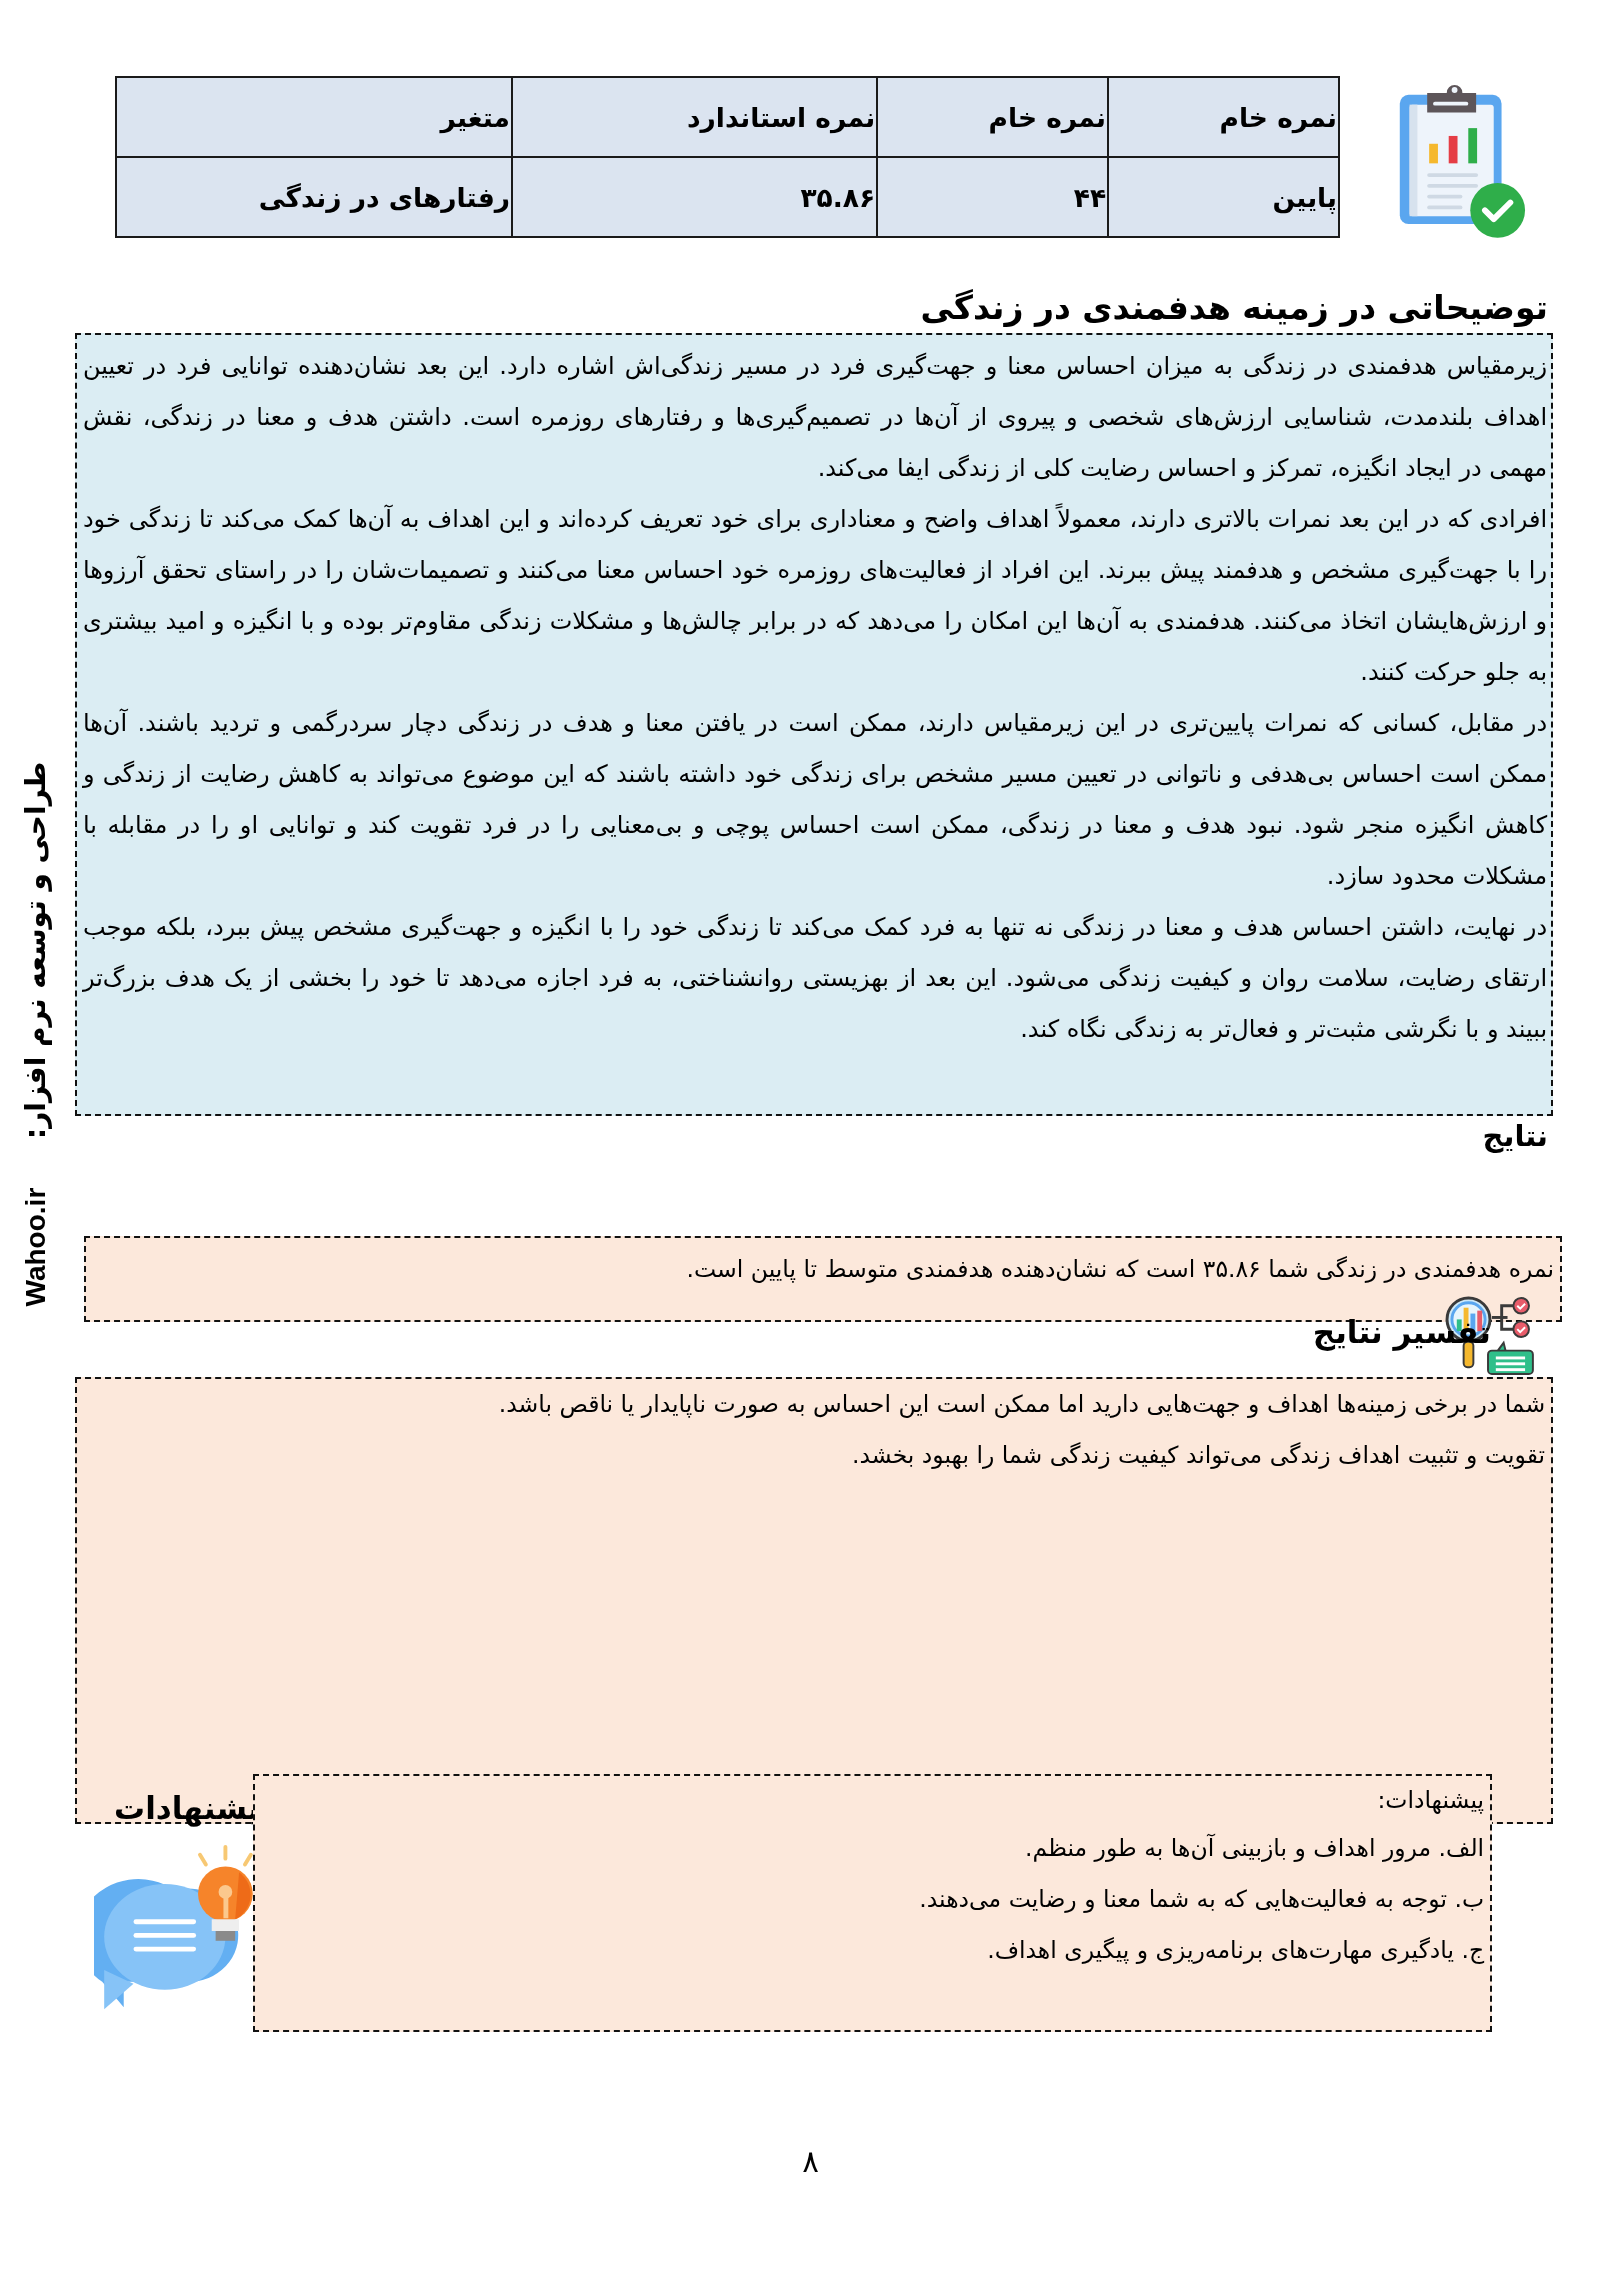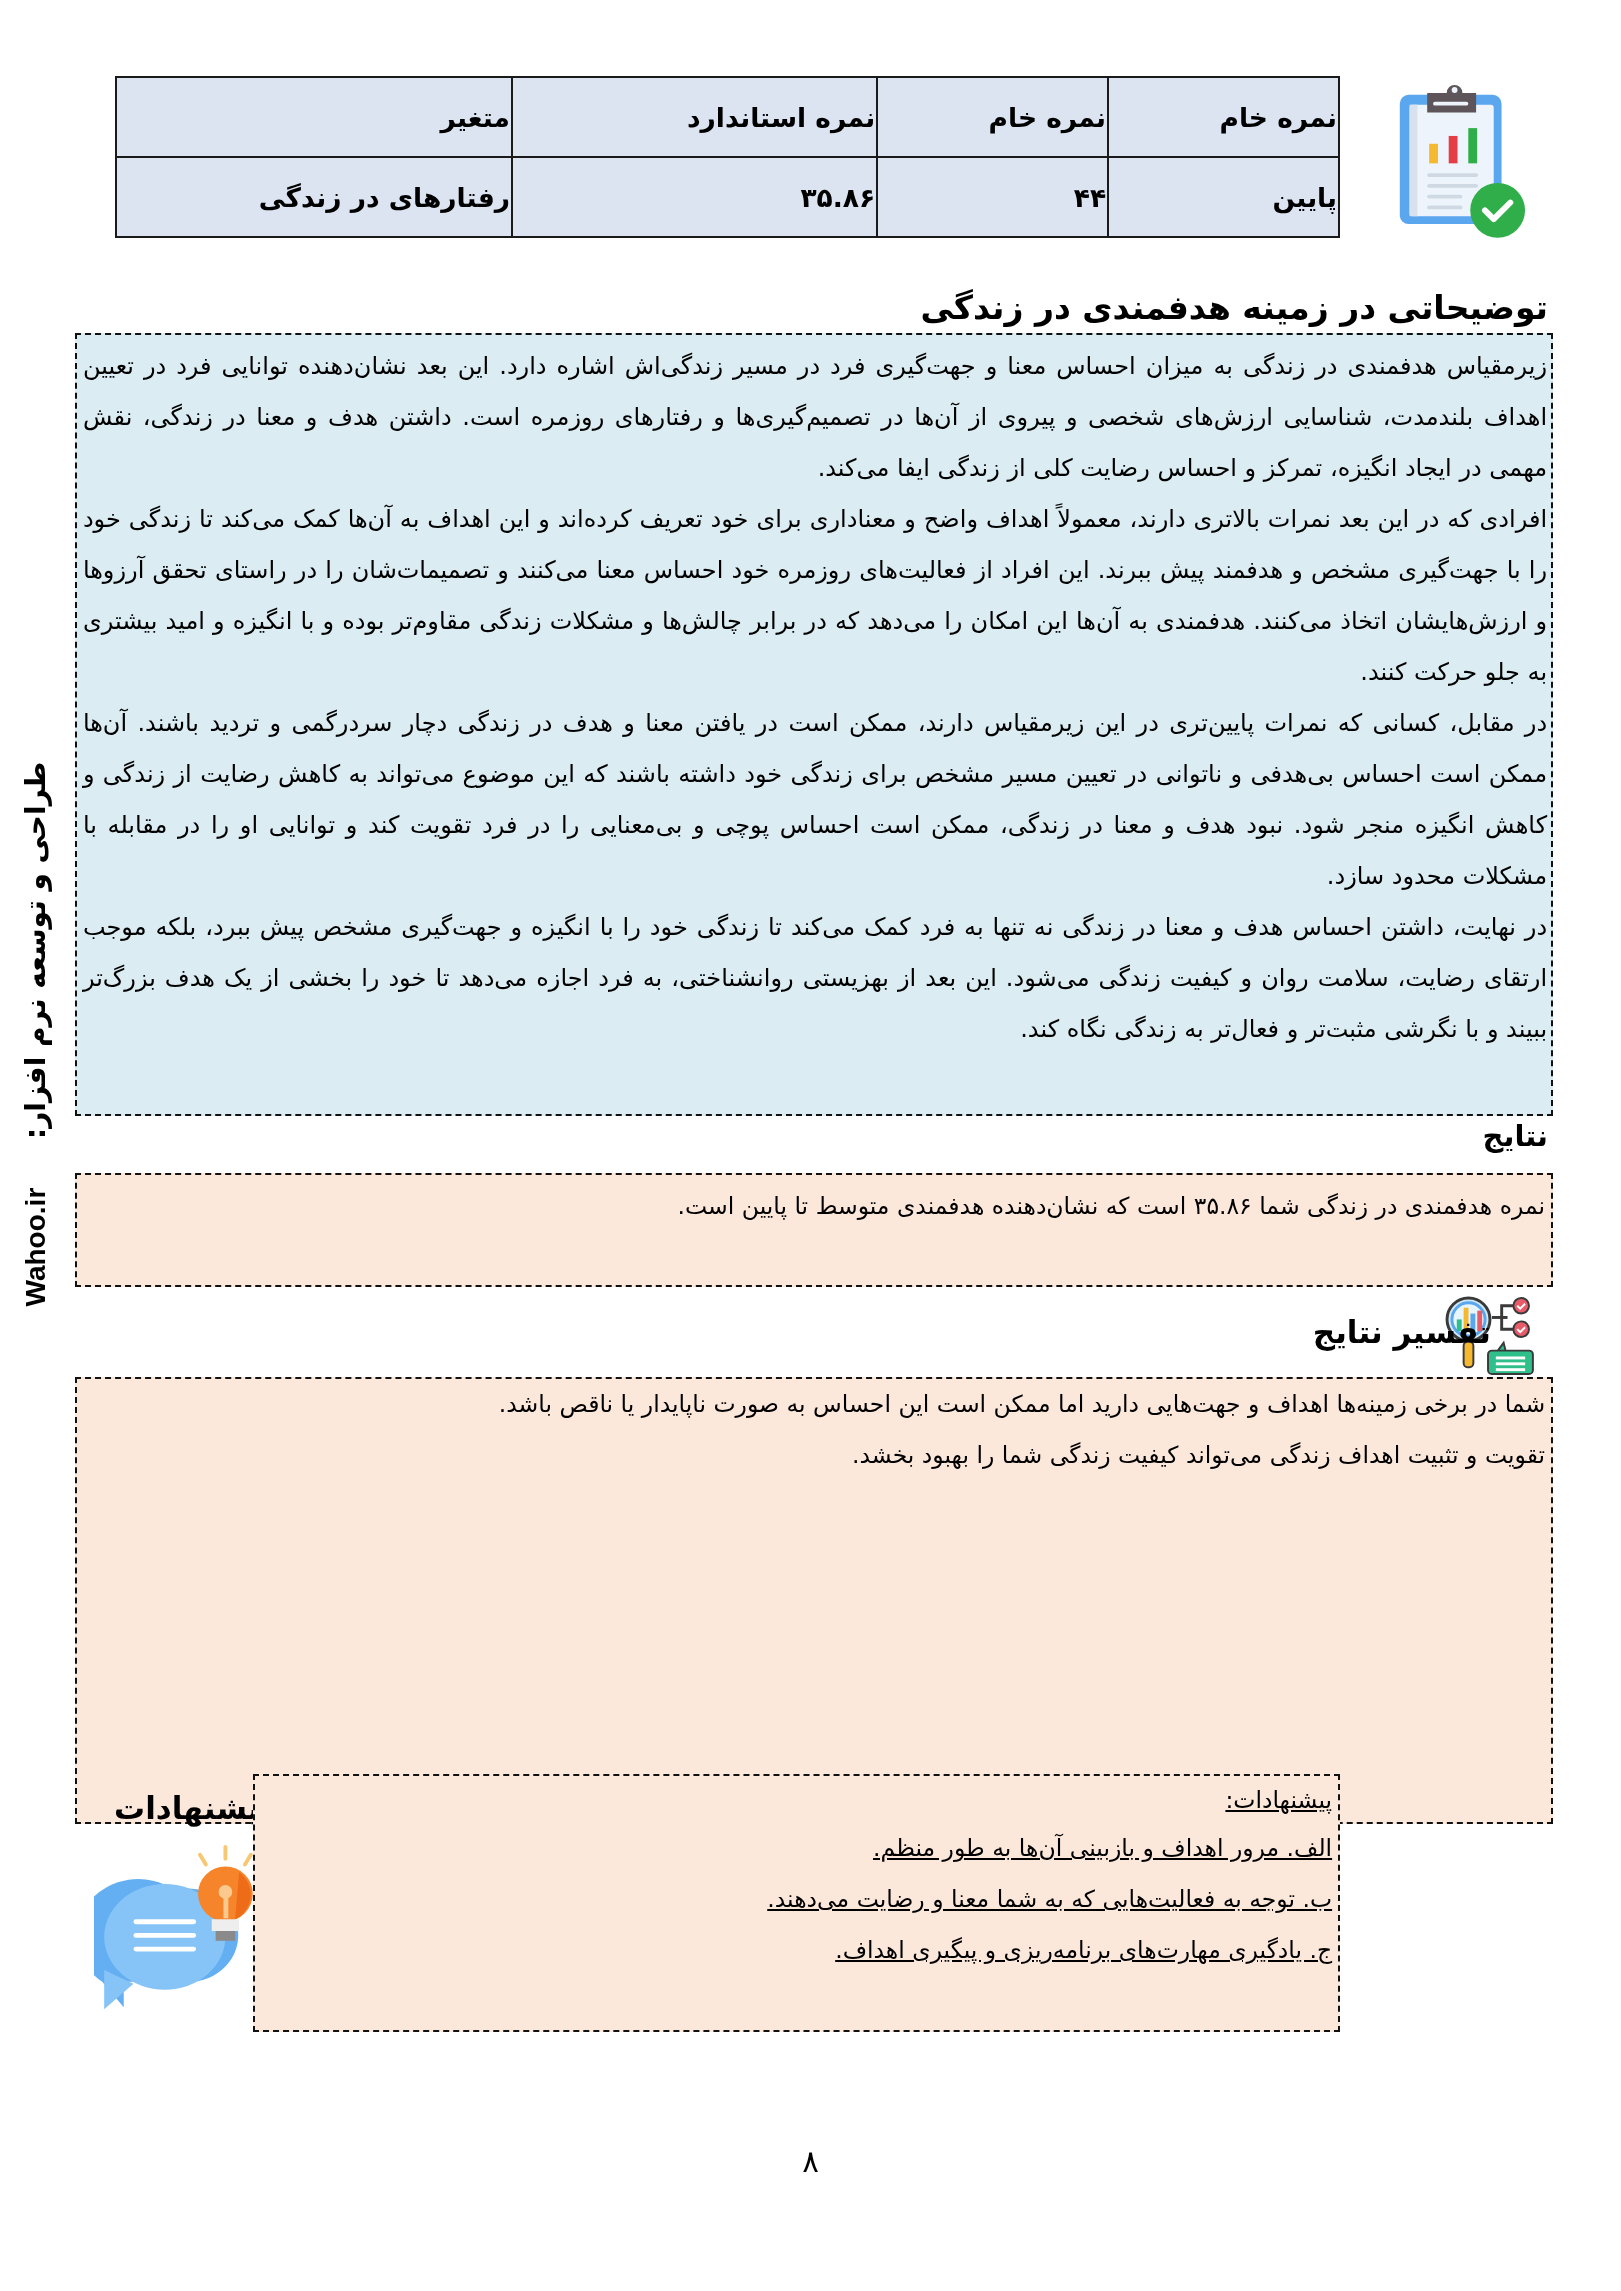--- a/index.html
+++ b/index.html
@@ -19,28 +19,28 @@
   h2.sec { position: absolute; margin: 8px; font-weight: bold; direction: rtl; white-space: nowrap; }
   .desc-title { right: 65px; top: 280px; font-size: 33px; }
 
   .box { position: absolute; left: 75px; width: 1478px; border: 2px dashed #111;
          direction: rtl; box-sizing: border-box; }
   .blue { top: 333px; height: 783px; background: #dbedf3; padding: 5.9px 3.9px 0 5.9px; }
   .blue p { margin: 0; font-size: 24px; line-height: 51px; text-align: justify; text-align-last: right; }
 
   .results-title { right: 65px; top: 1111px; font-size: 29px; font-weight: bold; }
   .peach { background: #fce8db; }
-  .results-box { top: 1173px; height: 114px; padding: 5.9px 5.9px 0 5.9px; }
+  .results-box { top: 1236px; height: 86px; padding: 5.9px 5.9px 0 5.9px; margin-left: 9px; }
   .results-box p, .interp-box p { margin: 0; font-size: 23.5px; line-height: 51px; }
 
   .interp-title { right: 122px; top: 1306px; font-size: 31px; font-weight: bold; }
   .interp-icon { left: 1437px; top: 1296px; width: 103px; height: 80px; }
   .interp-box { top: 1377px; height: 447px; padding: 0 5.9px 0 5.9px; }
 
-  .sugg-box { left: 253px; width: 1087px; top: 1774px; height: 258px; padding: 2px 5.9px 0 5.9px; text-decoration: underline; }
+  .sugg-box { left: 253px; width: 1239px; top: 1774px; height: 258px; padding: 2px 5.9px 0 5.9px; }
   .sugg-box p { margin: 0; font-size: 23.5px; line-height: 51px; }
   .sugg-box p.first { line-height: 45px; }
   .sugg-title { left: 106px; top: 1782px; font-size: 31px; }
   .sugg-icon { left: 94px; top: 1843px; width: 167px; height: 176px; }
 
   .side { left: 13.7px; top: 774px; width: 43px; height: 519px; }
   .side-inner { position: absolute; left: 50%; top: 50%; transform: translate(-50%,-50%) rotate(-90deg);
                 white-space: nowrap; font-size: 28px; font-weight: bold; direction: rtl; }
   .side-inner .brand { font-family: "Liberation Sans", sans-serif; direction: ltr; unicode-bidi: embed; }
 

